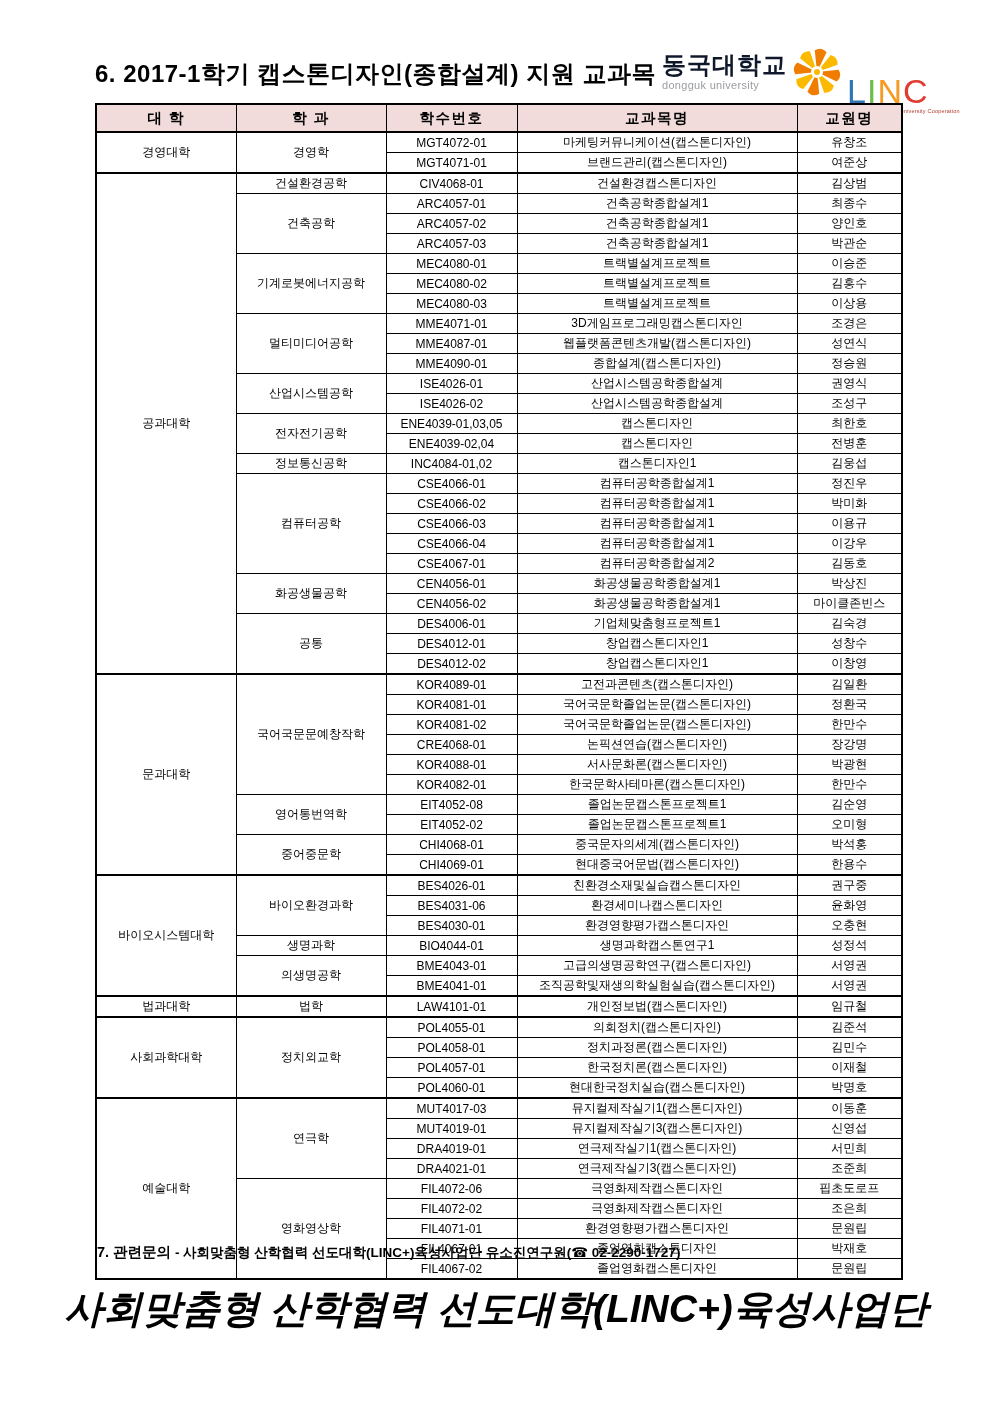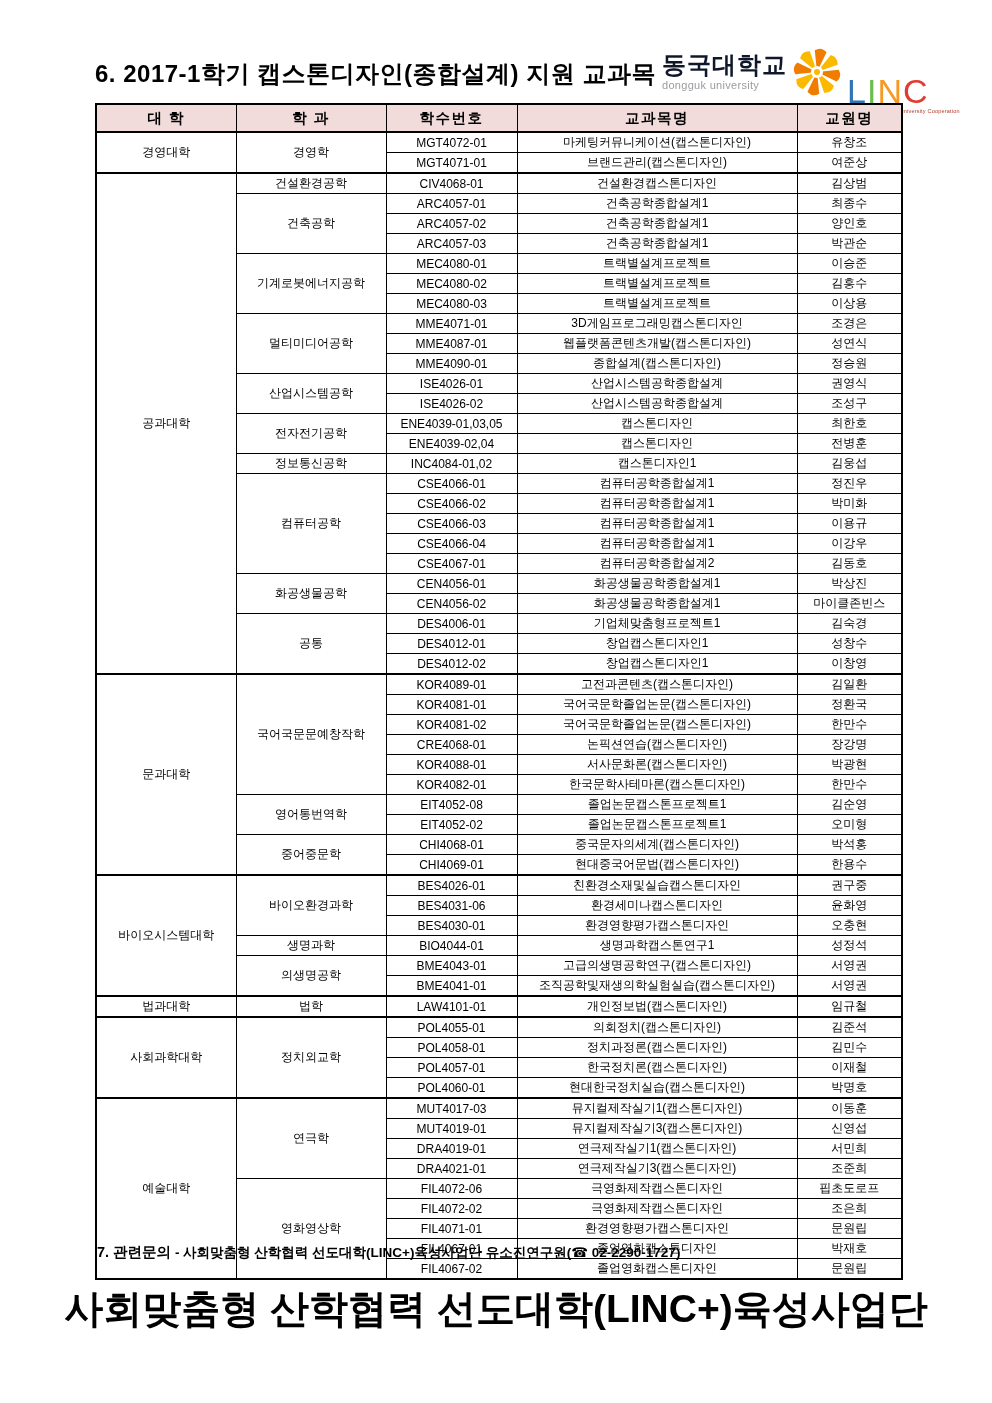--- a/index.html
+++ b/index.html
@@ -42,21 +42,21 @@
   tr.college-start td { border-top:2px solid #000; }
   
   .contact {
     position:absolute; left:97px; top:1243px;
     font-size:14.5px; font-weight:bold; white-space:nowrap;
   }
   .contact .tail { font-size:13.5px; }
   .footer-banner {
     position:absolute; left:0; top:1282px; width:100%;
     text-align:center; font-size:39px; font-weight:900;
-    letter-spacing:0px; white-space:nowrap;
+    letter-spacing:0px; white-space:nowrap;font-style:italic;
   }
 </style>
 </head>
 <body>
 
 <div class="doc-title">6. 2017-1학기 캡스톤디자인(종합설계) 지원 교과목</div>
 
 <div class="logo-block">
   <div class="univ-text">
     <div class="univ-ko">동국대학교</div>

